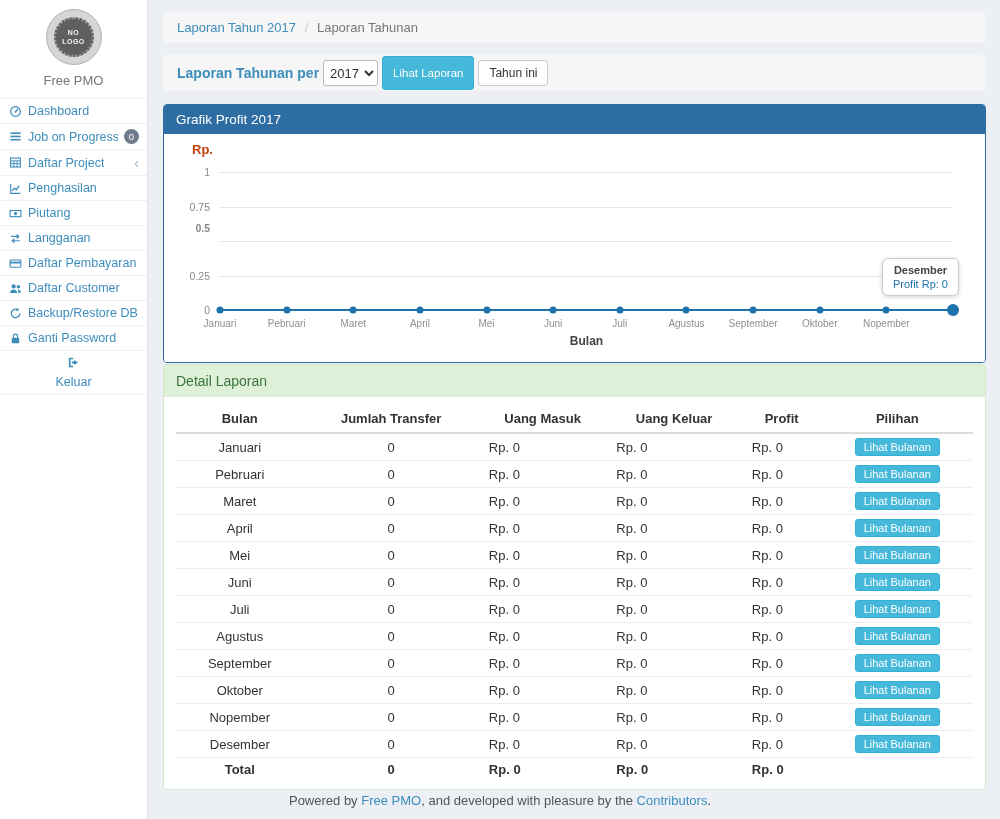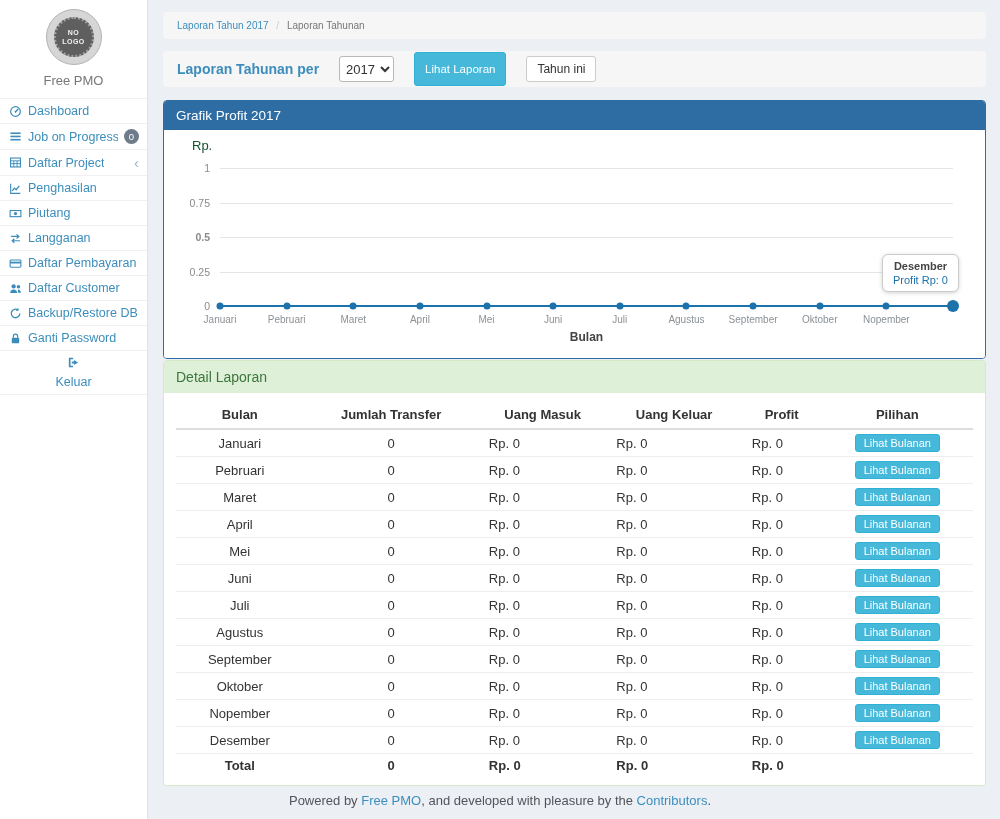--- a/index.html
+++ b/index.html
@@ -17,42 +17,42 @@
   .side-item { display:flex; align-items:center; gap:6px; padding:5px 8px; font-size:12.5px; color:#3c8dbc; text-decoration:none; border-top:1px solid #f0f0f0; cursor:pointer; }
   .menu .side-item:last-child { border-bottom:1px solid #f0f0f0;flex-direction:column; }
   .side-icon { width:14px; display:inline-flex; justify-content:center; color:#3c8dbc; flex:none; }
   .side-icon svg { display:block; }
   .side-label { white-space:nowrap; overflow:hidden; }
   .side-badge { margin-left:auto; background:#6e7b8a; color:#fff; font-size:9.5px; min-width:15px; height:15px; border-radius:8px; display:inline-flex; align-items:center; justify-content:center; padding:0 4px; flex:none; }
   .side-chevron { margin-left:auto; color:#9db3c5; font-size:15px; line-height:1; flex:none; }
 
   
   .content { margin-left:149px; padding:12px 14px 0; }
-  .breadcrumb { background:#f6f6f6; border-radius:4px; padding:8px 14px; font-size:10px; margin-bottom:12px; }
+  .breadcrumb { background:#f6f6f6; border-radius:4px; padding:8px 14px; font-size:13px; margin-bottom:12px; }
   .bc-link { color:#3c8dbc; text-decoration:none; cursor:pointer; }
   .bc-sep { color:#ccc; margin:0 5px; }
   .bc-cur { color:#777; }
 
-  .filterbar { background:#f6f6f6; border-radius:4px; padding:5px 14px; display:flex; align-items:center; gap:20px; margin-bottom:13px; height:36px; }
+  .filterbar { background:#f6f6f6; border-radius:4px; padding:5px 14px; display:flex; align-items:center; gap:4px; margin-bottom:13px; height:36px; }
   .filter-label { color:#3c8dbc; font-weight:bold; font-size:14px; }
   .year-select { height:26px; font-size:13px; border:1px solid #b9b9b9; border-radius:3px; background:#fff; padding:0 2px; font-family:inherit; color:#333; }
   .btn { border-radius:3px; cursor:pointer; font-family:inherit; }
   .btn-info { background:#46b8da; border:1px solid #31b0d5; color:#fff; padding:10px 10px; font-size:11.5px; }
   .btn-default { background:#fff; border:1px solid #ccc; color:#333; padding:5px 10px; font-size:12px; }
 
   .panel { border-radius:4px; margin-bottom:1px; }
   .panel-primary { border:1px solid #2e6da4; }
   .panel-heading-primary { background:#2e6da4; color:#fff; padding:7px 12px; font-size:13.5px; border-radius:3px 3px 0 0; }
   .panel-success { border:1px solid #d6e9c6; }
   .panel-heading-success { background:#dff0d8; color:#3c763d; padding:8px 12px; font-size:14px; border-radius:3px 3px 0 0; }
   .panel-body { background:#fff; padding:8px 12px; border-radius:0 0 3px 3px; }
 
   
   .plot { position:relative; height:212px; }
-  .plot-ylabel { position:absolute; left:16px; top:0; font-weight:normal; font-size:13px; color:#14532d; }
+  .plot-ylabel { position:absolute; left:16px; top:0; font-weight:bold; font-size:13px; color:#c2410c; }
   .ytick { position:absolute; left:0; width:34px; text-align:right; font-size:10.5px; color:#8a8a8a; }
   .gridline { position:absolute; left:44px; right:20px; height:1px; background:#e5e5e5; }
   .dataline { position:absolute; left:44px; right:20px; height:2px; background:#1c72ab; z-index:1; }
   .points { position:absolute; left:44px; right:20px; top:0; height:0; z-index:2; }
   .point { position:absolute; }
   .dot { position:absolute; width:7px; height:7px; border-radius:50%; background:#1c72ab; transform:translate(-50%,-50%); }
   .dot-big { width:12px; height:12px; }
   .mlabel { position:absolute; top:8px; transform:translateX(-50%); font-size:10px; color:#8b9196; white-space:nowrap; }
   .plot-xlabel { position:absolute; left:44px; right:20px; top:192px; text-align:center; font-weight:bold; font-size:12px; color:#444; }
   .chart-tooltip { position:absolute; right:14px; top:116px; background:#fff; border:1px solid #ccc; border-radius:6px; padding:5px 10px; text-align:center; box-shadow:0 1px 4px rgba(0,0,0,.18); z-index:3; }
@@ -222,21 +222,21 @@
           <div class="plot-ylabel">Rp.</div>
           <div class="plot-xlabel">Bulan</div>
           <div class="chart-tooltip">
             <div class="tt-title">Desember</div>
             <div class="tt-value">Profit Rp: 0</div>
           </div>
         <div class="ytick" style="top: 162px;">0</div>
             <div class="gridline" style="top: 168px;"></div>
             <div class="ytick" style="top: 127.5px;">0.25</div>
             <div class="gridline" style="top: 133.5px;"></div>
-            <div class="ytick" style="top: 93px; font-weight: bold;">0.5</div>
+            <div class="ytick" style="top: 80px; font-weight: bold;">0.5</div>
             <div class="gridline" style="top: 99px;"></div>
             <div class="ytick" style="top: 58.5px;">0.75</div>
             <div class="gridline" style="top: 64.5px;"></div>
             <div class="ytick" style="top: 24px;">1</div>
             <div class="gridline" style="top: 30px;"></div>
             <div class="dataline" style="top: 167px;"></div>
             <div class="points">
               <div class="point" style="left: 0%; top: 168px;">
                 <div class="dot"></div>
                 <div class="mlabel">Januari</div>

